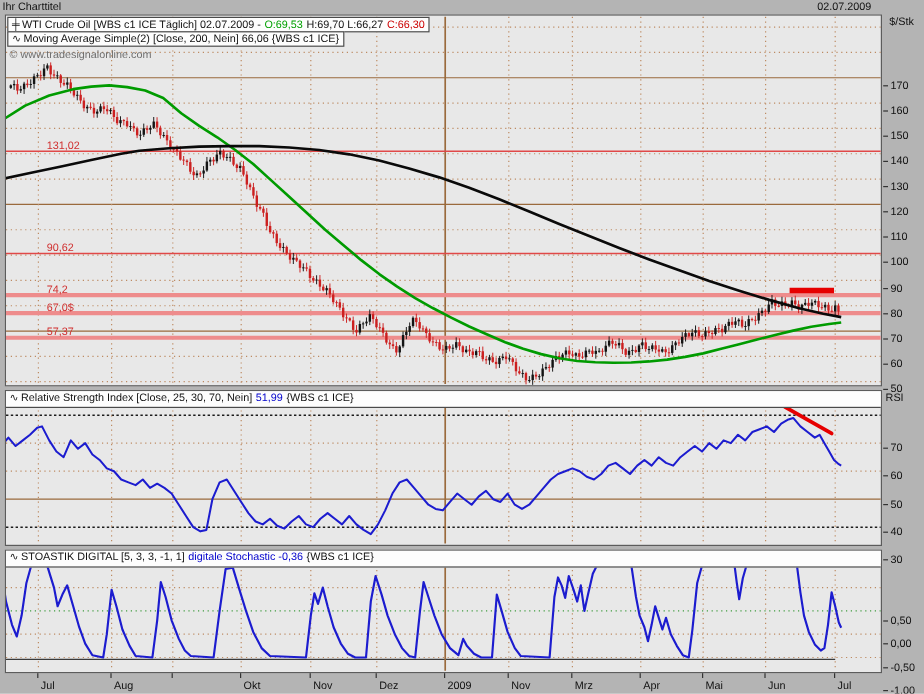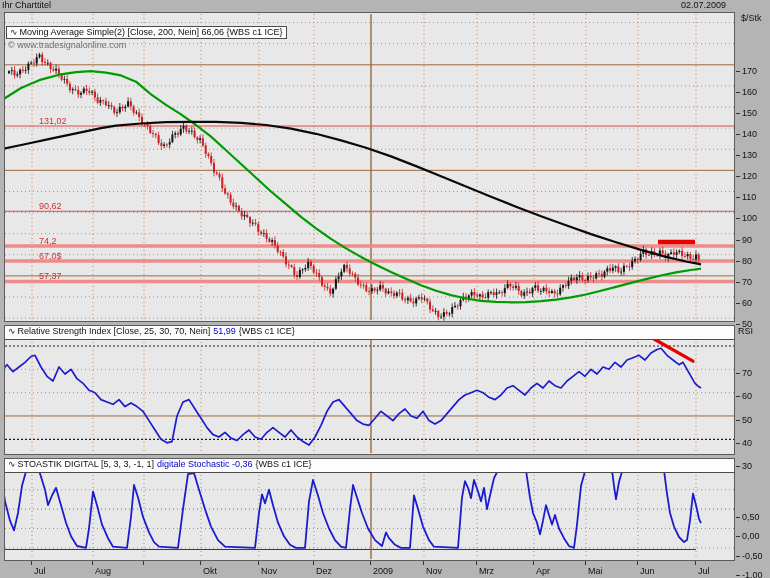--- a/index.html
+++ b/index.html
@@ -33,20 +33,23 @@
 </style>
 </head>
 <body>
 
 <div id="title-bar">
   <span id="chart-title">Ihr Charttitel</span>
   <span id="chart-date">02.07.2009</span>
 </div>
 
 <div class="panel" id="panel-price">
+  <div class="lgbox" id="legend-row1">
+    <span class="icn">╪</span><span>WTI Crude Oil [WBS c1 ICE Täglich] 02.07.2009 -</span><span class="val-o sp">O:69,53</span><span class="sp">H:69,70 L:66,27</span><span class="val-c sp">C:66,30</span>
+  </div>
   <div class="lgbox" id="legend-row2">
     <span class="icn">∿</span><span>Moving Average Simple(2) [Close, 200, Nein] 66,06 {WBS c1 ICE}</span>
   </div>
   <div id="copyright">© www.tradesignalonline.com</div>
   <svg id="svg-price" width="729" height="308">
       <line x1="0" y1="9.592000000000002" x2="729" y2="9.592000000000002" stroke="#bd8a62" stroke-width="1" stroke-dasharray="1 3"></line>
       <line x1="0" y1="30.7" x2="729" y2="30.7" stroke="#bd8a62" stroke-width="1" stroke-dasharray="1 3"></line>
       <line x1="0" y1="51.80799999999999" x2="729" y2="51.80799999999999" stroke="#9a6a3c" stroke-width="1"></line>
       <line x1="0" y1="72.916" x2="729" y2="72.916" stroke="#bd8a62" stroke-width="1" stroke-dasharray="1 3"></line>
       <line x1="0" y1="94.02399999999999" x2="729" y2="94.02399999999999" stroke="#bd8a62" stroke-width="1" stroke-dasharray="1 3"></line>

